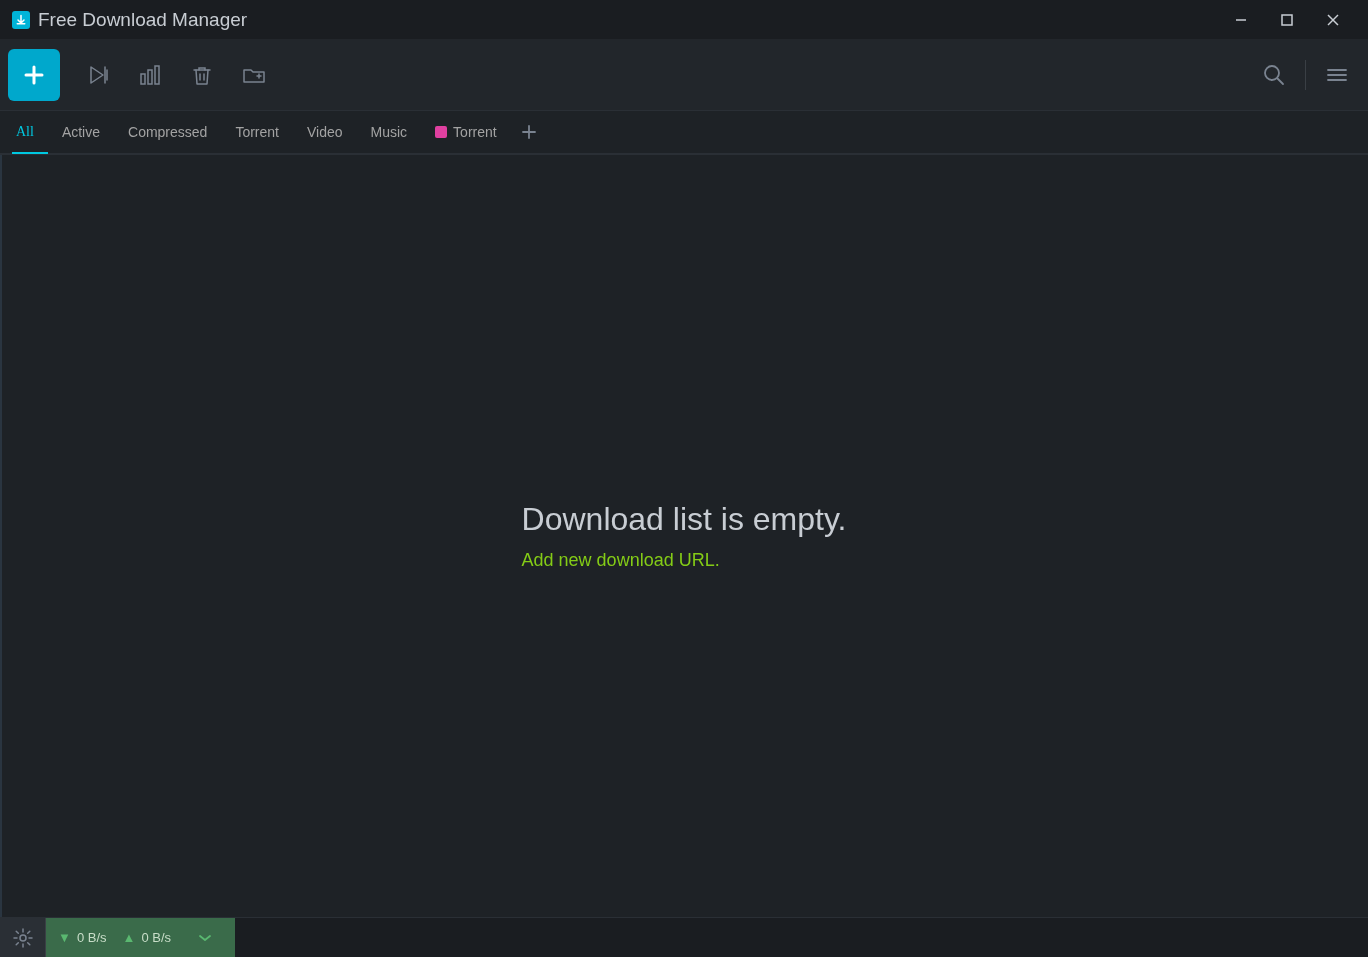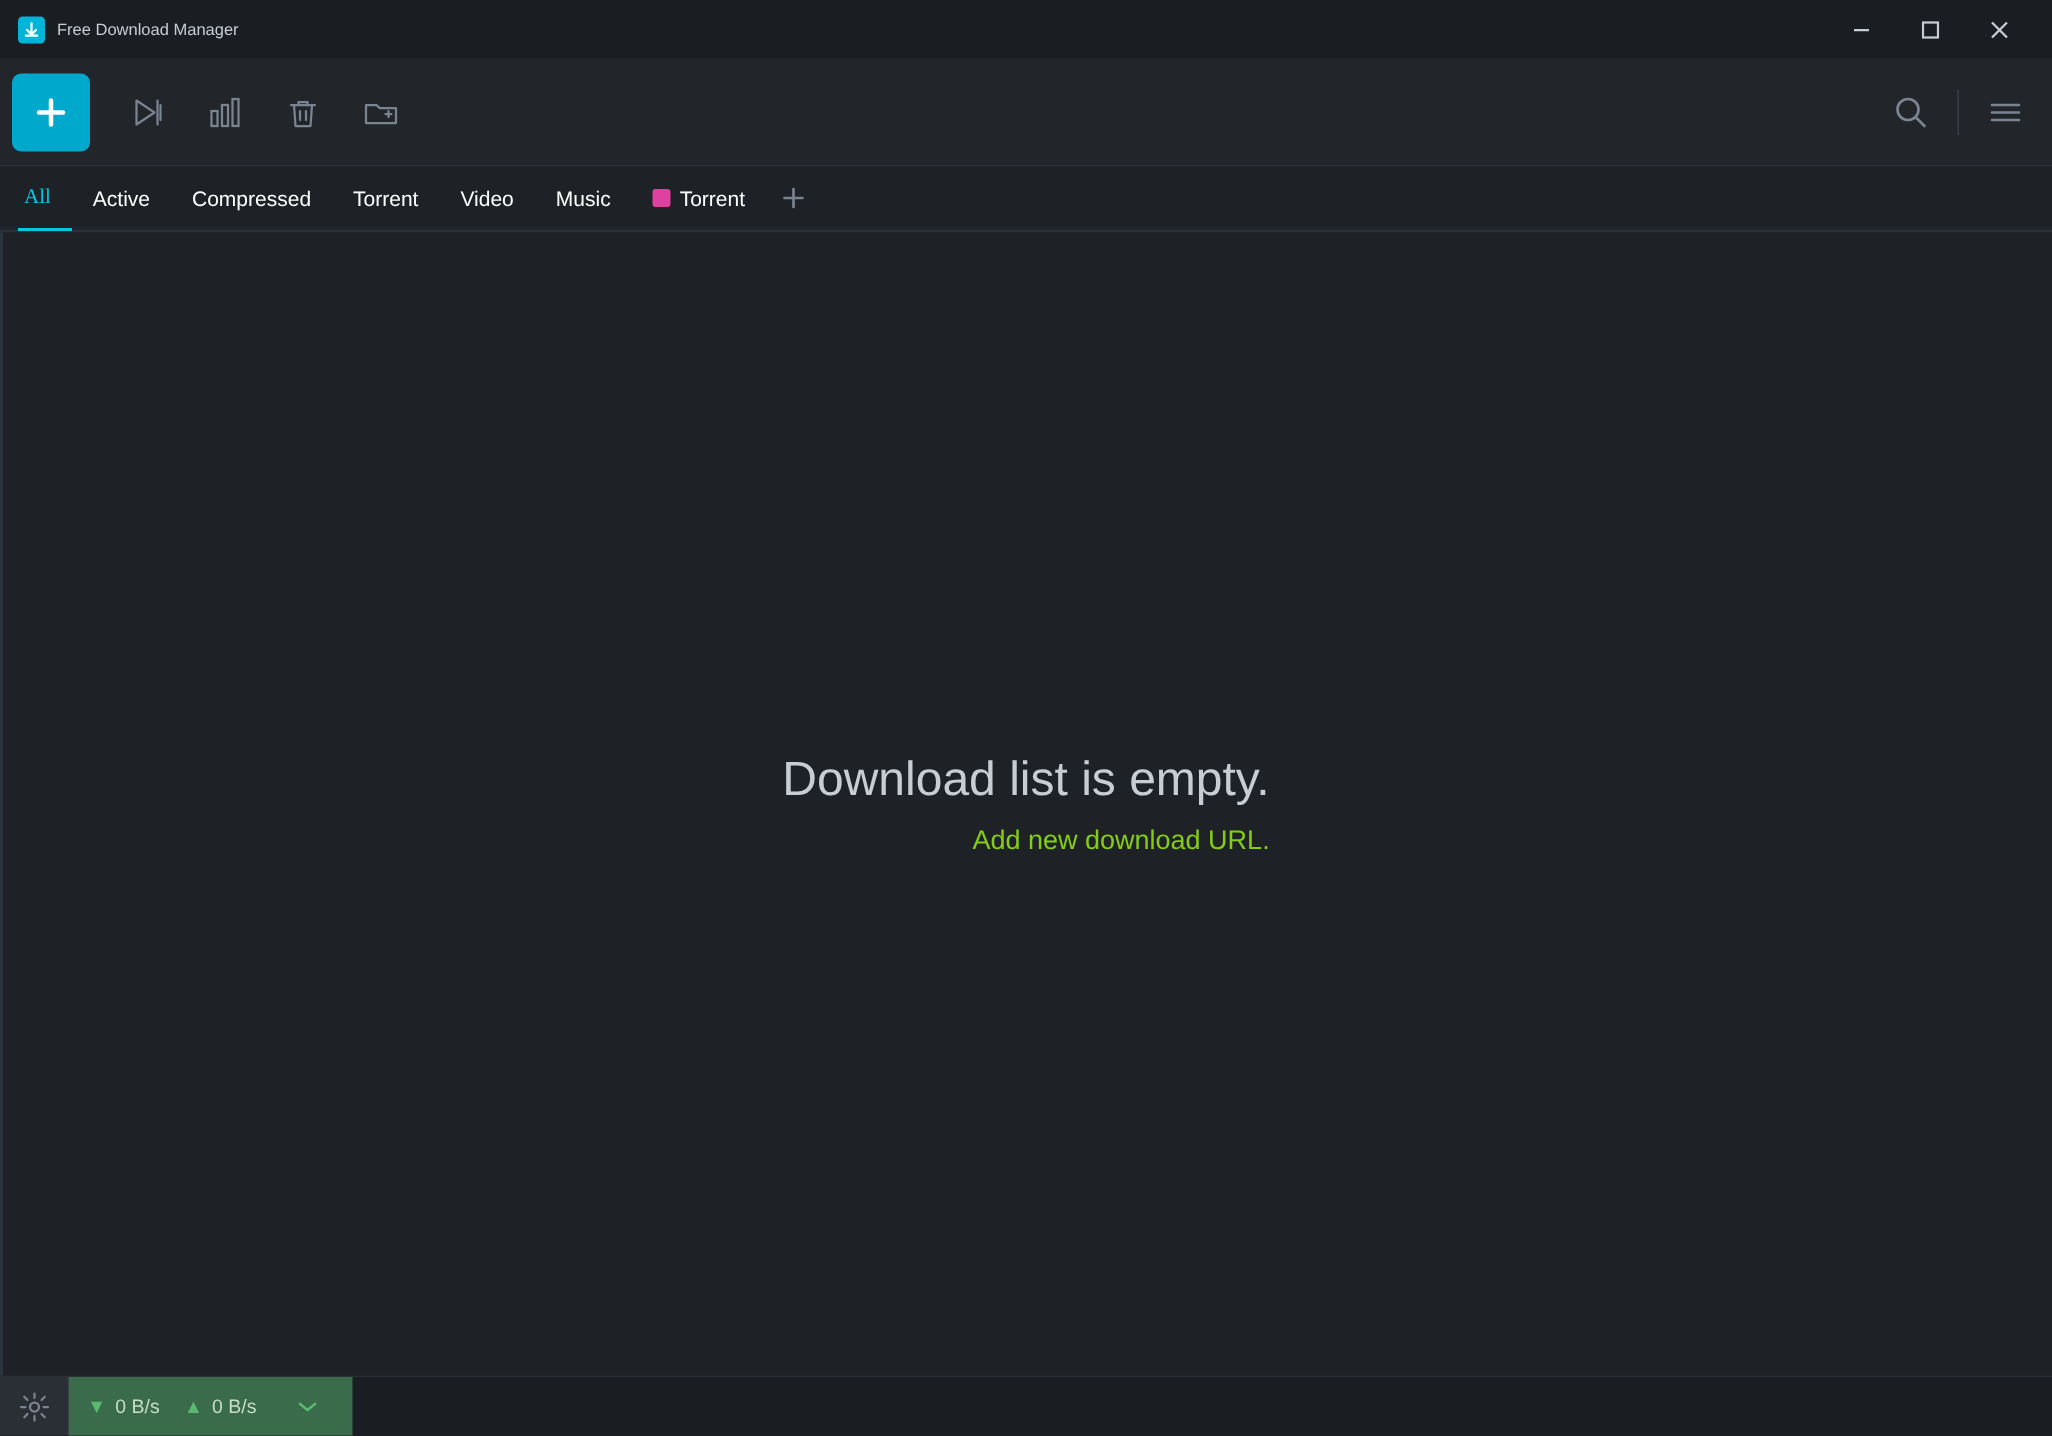--- a/index.html
+++ b/index.html
@@ -41,21 +41,21 @@
       margin-right: 8px;
       flex-shrink: 0;
     }
 
     .title-bar-icon svg {
       width: 12px;
       height: 12px;
     }
 
     .title-bar-title {
-      font-size: 11px;
+      font-size: 19px;
       color: #c8cdd3;
       flex: 1;
     }
 
     .title-bar-controls {
       display: flex;
       gap: 0;
     }
 
     .title-bar-btn {
@@ -150,21 +150,21 @@
       border-bottom: 2px solid #2a2f35;
     }
 
     .tab-item {
       display: flex;
       align-items: center;
       padding: 0 14px;
       height: 44px;
       cursor: pointer;
       font-size: 14px;
-      color: #ffffff;
+      color: #a3a3a3;
       position: relative;
       white-space: nowrap;
     }
 
     .tab-item.active {
       color: #00c8e0;
       font-family: Liberation Serif, serif;
     }
 
     .tab-item.active::after {
@@ -428,21 +428,21 @@
   <div class="tab-add-btn" title="Add category">
     <svg width="18" height="18" viewBox="0 0 18 18" fill="none">
       <line x1="9" y1="3" x2="9" y2="15" stroke="#7a8390" stroke-width="1.8" stroke-linecap="round"></line>
       <line x1="3" y1="9" x2="15" y2="9" stroke="#7a8390" stroke-width="1.8" stroke-linecap="round"></line>
     </svg>
   </div>
 </div>
 
 <div class="main-content">
   <div class="left-border"></div>
-  <div style="text-align:right;">
+  <div style="text-align:left;">
     <div class="empty-message-title">Download list is empty.</div>
     <div class="empty-message-subtitle">Add new download URL.</div>
   </div>
 </div>
 
 <div class="status-bar">
   <div class="status-settings-btn" title="Settings">
     <svg width="20" height="20" viewBox="0 0 20 20" fill="none">
       <circle cx="10" cy="10" r="3" stroke="#7a8390" stroke-width="1.5"></circle>
       <path d="M10 1 L10 4 M10 16 L10 19 M1 10 L4 10 M16 10 L19 10 M3.2 3.2 L5.3 5.3 M14.7 14.7 L16.8 16.8 M16.8 3.2 L14.7 5.3 M5.3 14.7 L3.2 16.8" stroke="#7a8390" stroke-width="1.5" stroke-linecap="round"></path>

